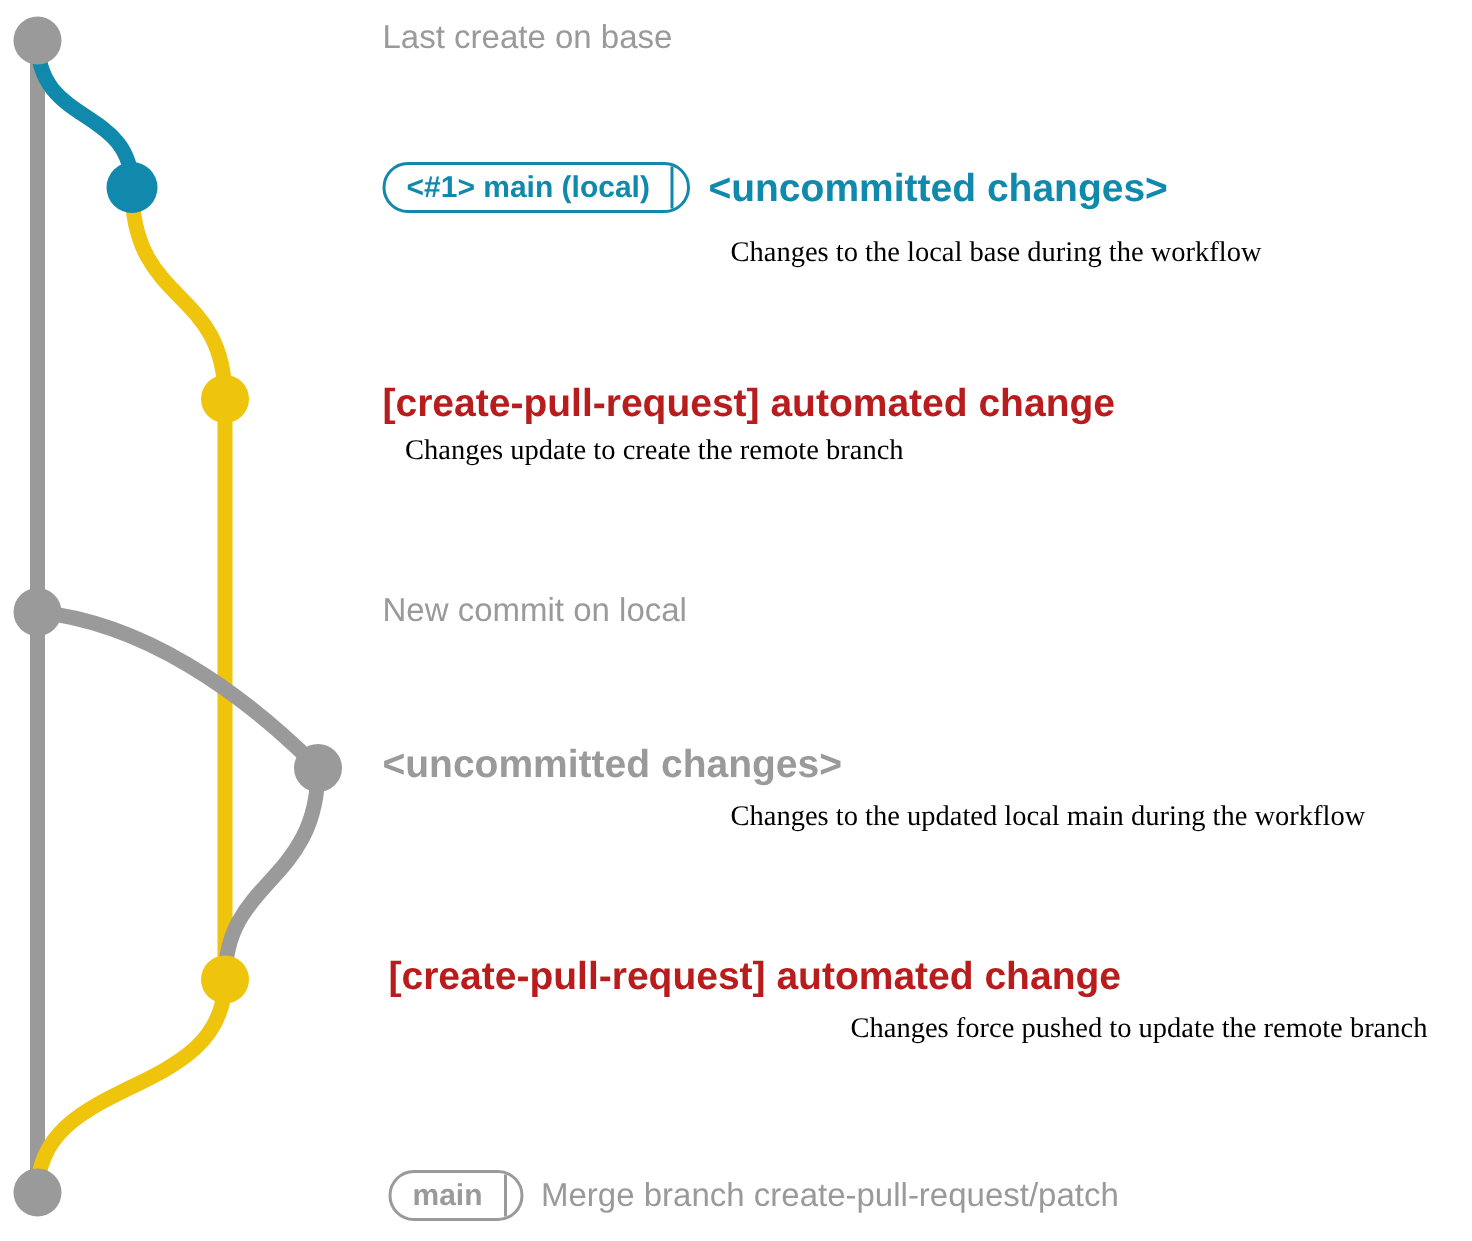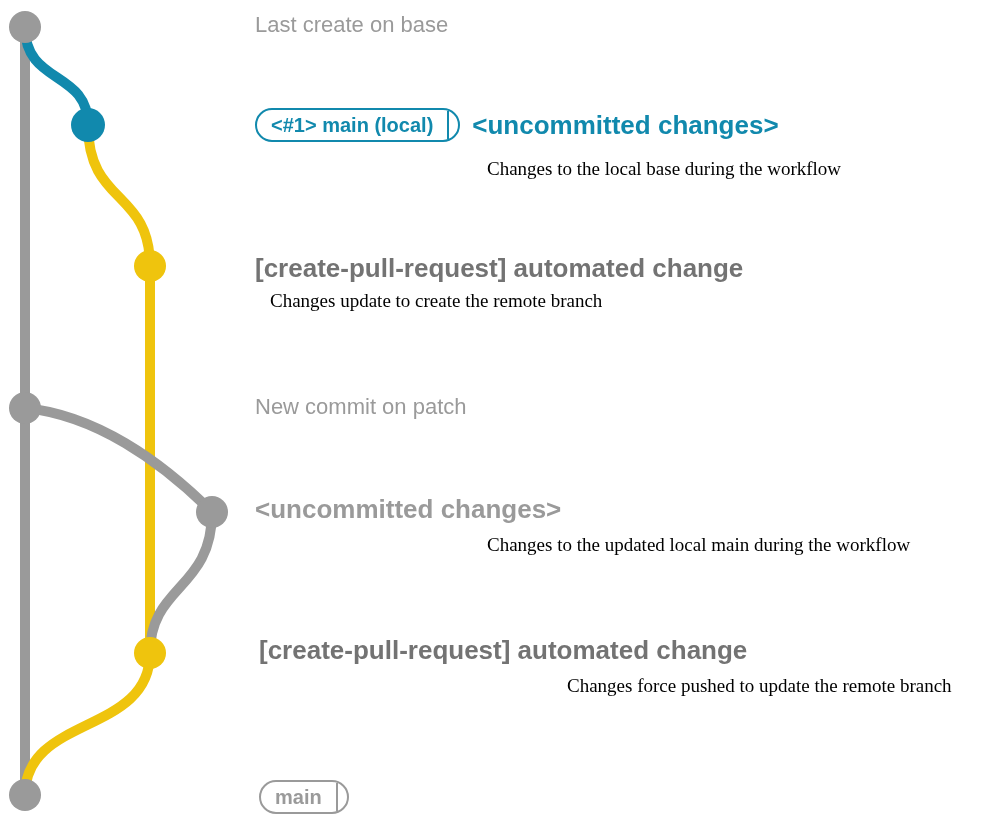--- a/index.html
+++ b/index.html
@@ -79,21 +79,21 @@
     font-family: "Liberation Serif", serif;
     font-size: 19px;
     color: #000000;
     white-space: nowrap;
     line-height: 1;
   }
 
   
   .c-gray   { color: #9a9a9a; }
   .c-blue   { color: #1189ad; }
-  .c-yellow { color: #737373; }
+  .c-yellow { color: #b91c1c; }
 </style>
 </head>
 <body>
 
 <svg id="graph-canvas" viewBox="0 0 981 827" xmlns="http://www.w3.org/2000/svg">
 
   <path d="M 25 27 L 25 795" fill="none" stroke="#9a9a9a" stroke-width="10" stroke-linecap="round"></path>
 
   <path d="M 25 27 C 25 85, 88 70, 88 125" fill="none" stroke="#1189ad" stroke-width="10" stroke-linecap="round"></path>
 
@@ -127,30 +127,31 @@
   <div class="subject c-blue">&lt;uncommitted changes&gt;</div>
 </div>
 <div class="body-text" style="left:487px; top:147px;margin-top:12px;">Changes to the local base during the workflow</div>
 
 <div class="label-row" style="left:255px; top:255px;">
   <div class="subject c-yellow">[create-pull-request] automated change</div>
 </div>
 <div class="body-text" style="left:270px; top:291px;">Changes update to create the remote branch</div>
 
 <div class="label-row" style="left:255px; top:396px;">
-  <div class="subject-plain c-gray">New commit on patch</div>
+  <div class="subject-plain c-gray">New commit on local</div>
 </div>
 
 <div class="label-row" style="left:255px; top:496px;">
   <div class="subject c-gray">&lt;uncommitted changes&gt;</div>
 </div>
 <div class="body-text" style="left:487px; top:535px;">Changes to the updated local main during the workflow</div>
 
 <div class="label-row" style="left:259px; top:637px;">
   <div class="subject c-yellow">[create-pull-request] automated change</div>
 </div>
 <div class="body-text" style="left:567px; top:676px;">Changes force pushed to update the remote branch</div>
 
 <div class="label-row" style="left:259px; top:780px;text-align:center;">
   <div class="pill c-gray">
     <span>main</span>
   </div>
+  <div class="subject-plain c-gray">Merge branch create-pull-request/patch</div>
 </div>
 
 </body></html>

